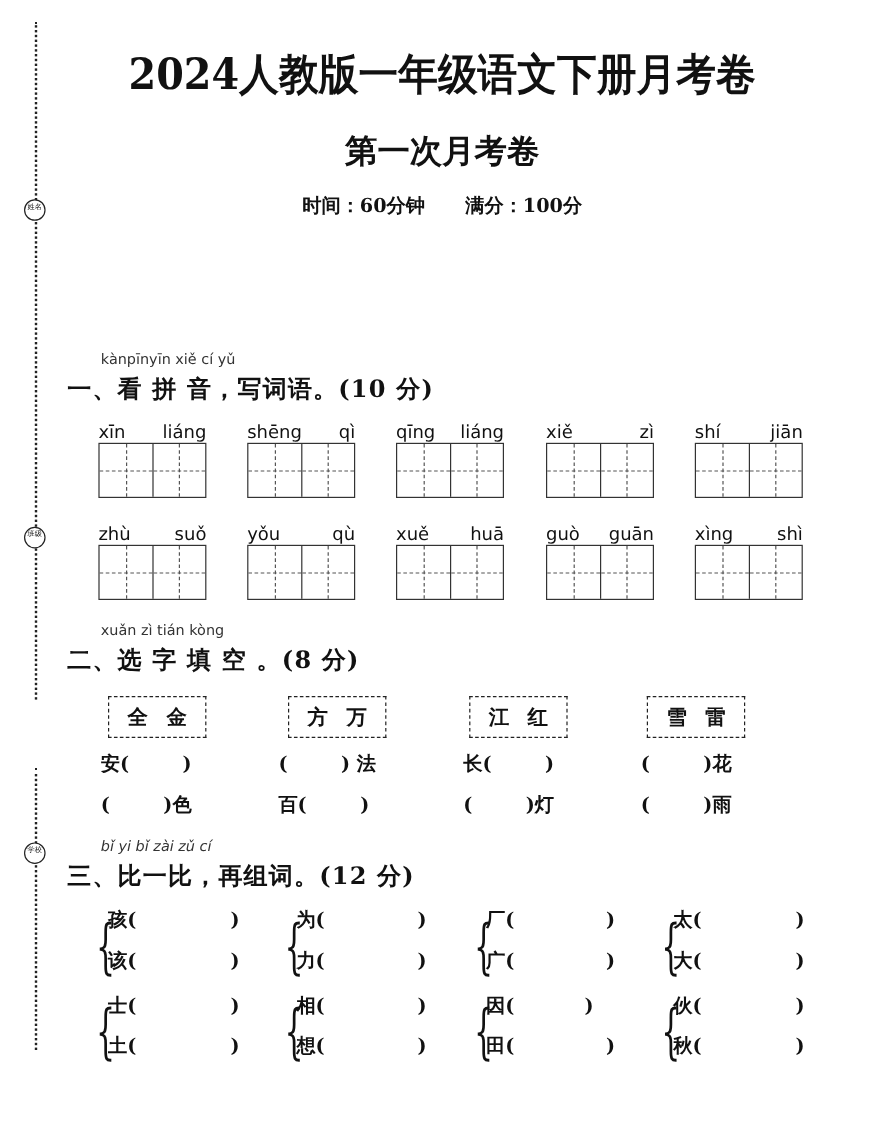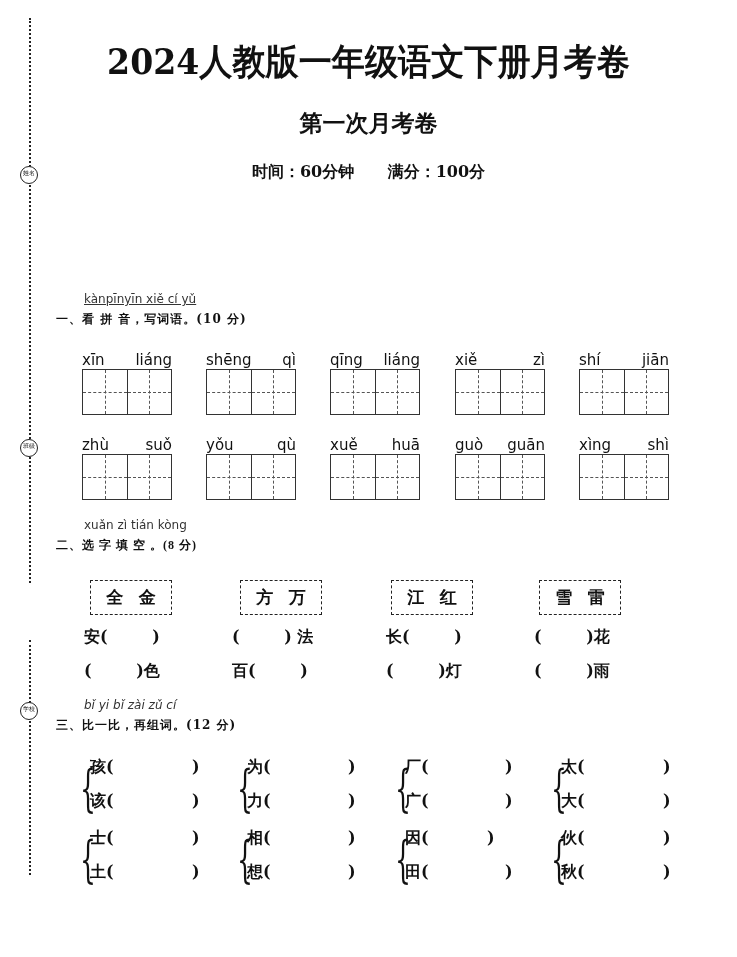--- a/index.html
+++ b/index.html
@@ -5,31 +5,31 @@
   * { box-sizing: border-box; margin: 0; padding: 0; }
   html, body { width: 737px; height: 957px; background: #ffffff; overflow: hidden; }
   body { position: relative; font-family: "DejaVu Serif", serif; color: #111; }
 
   .binding-line { position: absolute; left: 29px; border-left: 2px dotted #222; width: 0; }
   .seal { position: absolute; left: 20px; width: 18px; height: 18px; border: 1.5px solid #222; border-radius: 50%;
           font-size: 6px; line-height: 7px; text-align: center; padding-top: 2px; background:#fff; font-family: "DejaVu Sans", sans-serif; }
 
   .main-title { position: absolute; top: 38px; left: 0; width: 737px; text-align: center;
                 font-size: 36px; font-weight: bold; letter-spacing: 0px; font-family: "DejaVu Serif", serif; transform: scaleX(0.92); }
-  .sub-title { position: absolute; top: 108px; left: 0; width: 737px; text-align: center; font-size: 23px; font-weight: bold; }
+  .sub-title { position: absolute; top: 108px; left: 0; width: 737px; text-align: center; font-size: 27px; font-weight: bold; }
   .exam-info { position: absolute; top: 162px; left: 0; width: 737px; text-align: center; font-size: 16px; font-weight: bold; }
   .exam-info span { margin: 0 14px; }
 
   table.score { position: absolute; top: 203px; left: 56px; width: 624px; border-collapse: collapse; }
   table.score td { border: 1.5px solid #333; height: 36px; text-align: center; font-size: 16px; font-weight: bold; }
   table.score tr.head td { background: #d6d6d6; height: 35px; }
   table.score td.lab { background: #d6d6d6; width: 52px; }
 
   .sec-pinyin { position: absolute; font-family: "DejaVu Sans", sans-serif; font-size: 12px; color: #333; }
-  .sec-title { position: absolute; font-size: 12px; font-weight: bold; letter-spacing: 1px; }
+  .sec-title { position: absolute; font-size: 20px; font-weight: bold; letter-spacing: 1px; }
 
   .word { position: absolute; width: 90px; }
   .word .py { display: flex; justify-content: space-between; font-family: "DejaVu Sans", sans-serif; font-size: 15px; height: 18px; line-height: 18px; }
   .word .grid { display: flex; border: 1.5px solid #333; height: 46px; }
   .word .cell { flex: 1; position: relative; }
   .word .cell + .cell { border-left: 1.5px solid #333; }
   .word .cell::before { content: ""; position: absolute; left: 50%; top: 0; bottom: 0; border-left: 1px dashed #555; }
   .word .cell::after { content: ""; position: absolute; top: 50%; left: 0; right: 0; border-top: 1px dashed #555; }
 
   .choice { position: absolute; width: 82px; height: 35px; border: 1.5px dashed #222; display: flex; justify-content: space-evenly; align-items: center; font-size: 17px; font-weight: bold; }
@@ -56,21 +56,21 @@
 <div class="exam-info">
   <span>时间：60分钟</span>
   <span>满分：100分</span>
 </div>
 
 <table class="score">
   <tbody>
 </tbody>
   </table>
 
-<div class="sec-pinyin" style="top:292px;left:84px;text-decoration:underline;">kànpīnyīn  xiě cí yǔ</div>
+<div class="sec-pinyin" style="top:292px;left:84px;">kànpīnyīn  xiě cí yǔ</div>
 <div class="sec-title" style="top:311px;left:56px;">一、看 拼 音，写词语。(10 分)</div>
 
 <div class="word" style="top:351px;left:82px;">
     <div class="py">
       <span>xīn</span>
       <span>liáng</span>
     </div>
     <div class="grid">
       <div class="cell"></div>
       <div class="cell"></div>
@@ -162,21 +162,21 @@
       <span>xìng</span>
       <span>shì</span>
     </div>
     <div class="grid">
       <div class="cell"></div>
       <div class="cell"></div>
     </div>
   </div>
 
 <div class="sec-pinyin" style="top:518px;left:84px;">xuǎn zì tián kòng</div>
-<div class="sec-title" style="top:537px;left:56px;font-family:Liberation Serif, serif;">二、选 字 填 空 。(8 分)</div>
+<div class="sec-title" style="top:537px;left:56px;">二、选 字 填 空 。(8 分)</div>
 
 <div class="choice" style="top:580px;left:90px;">
     <span>全</span>
     <span>金</span>
   </div>
 <div class="choice" style="top:580px;left:240px;">
     <span>方</span>
     <span>万</span>
   </div>
 <div class="choice" style="top:580px;left:391px;">

